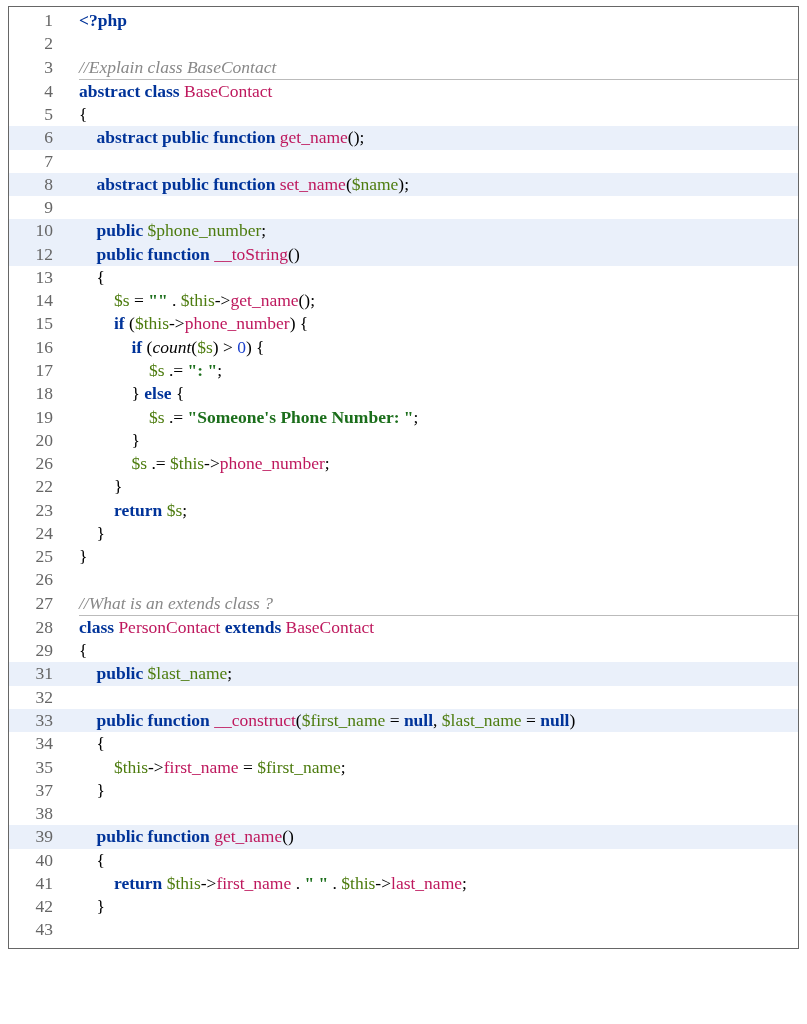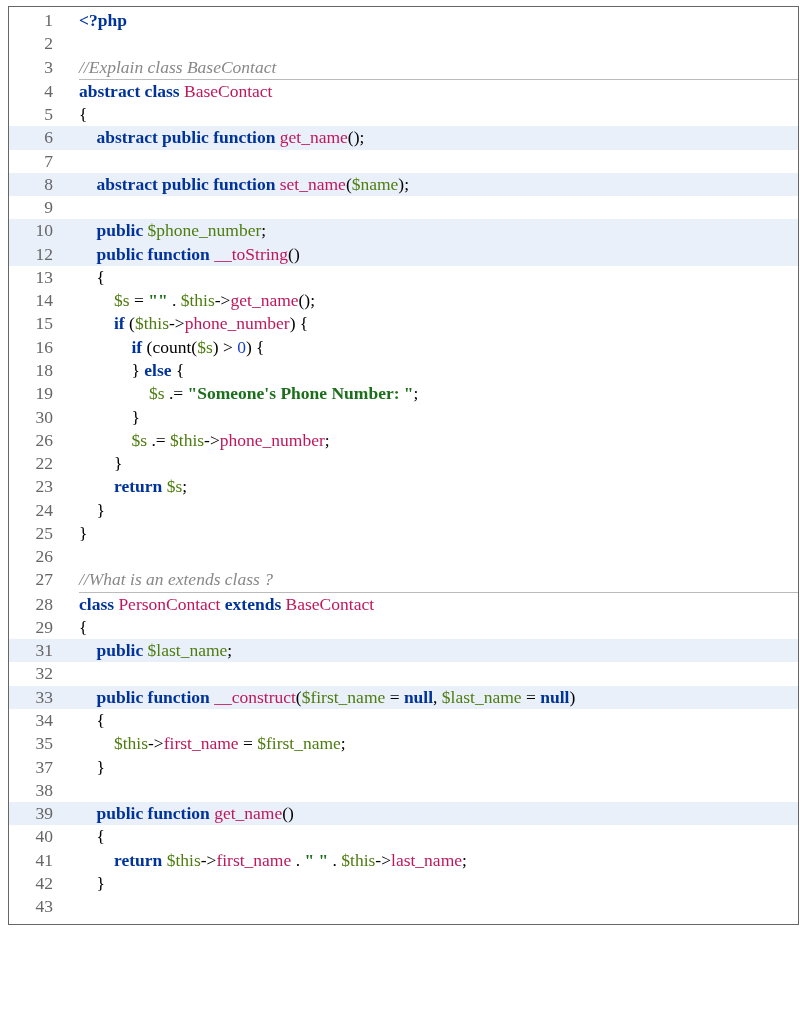--- a/index.html
+++ b/index.html
@@ -48,21 +48,21 @@
   }
   
   .phptag { color: #003399; font-weight: bold; }
   .kw { color: #003399; font-weight: bold; }
   .punc { color: #000; }
   .name { color: #be185d; }
   .var { color: #4d7c0f; }
   .str { color: #1b6e1b; font-weight: bold; }
   .num { color: #1a3fcc; }
   .cmt { color: #888; font-style: italic; }
-  .fn-ital { }
+  .fn-ital { font-style: italic; }
 </style>
 </head>
 <body>
 
 <div class="page">
   <div class="code-frame" id="code-block">
       <div class="line"><div class="gutter">1</div><div class="code"><span class="phptag">&lt;?php</span></div></div>
       <div class="line"><div class="gutter">2</div><div class="code">&nbsp;</div></div>
       <div class="line"><div class="gutter">3</div><div class="code rule"><span class="cmt">//Explain class BaseContact</span></div></div>
       <div class="line"><div class="gutter">4</div><div class="code"><span class="kw">abstract class </span><span class="name">BaseContact</span></div></div>
@@ -70,23 +70,24 @@
       <div class="line hl"><div class="gutter">6</div><div class="code">    <span class="kw">abstract public function </span><span class="name">get_name</span><span class="punc">();</span></div></div>
       <div class="line"><div class="gutter">7</div><div class="code">&nbsp;</div></div>
       <div class="line hl"><div class="gutter">8</div><div class="code">    <span class="kw">abstract public function </span><span class="name">set_name</span><span class="punc">(</span><span class="var">$name</span><span class="punc">);</span></div></div>
       <div class="line"><div class="gutter">9</div><div class="code">&nbsp;</div></div>
       <div class="line hl"><div class="gutter">10</div><div class="code">    <span class="kw">public </span><span class="var">$phone_number</span><span class="punc">;</span></div></div>
       <div class="line hl"><div class="gutter">12</div><div class="code">    <span class="kw">public function </span><span class="name">__toString</span><span class="punc">()</span></div></div>
       <div class="line"><div class="gutter">13</div><div class="code">    <span class="punc">{</span></div></div>
       <div class="line"><div class="gutter">14</div><div class="code">        <span class="var">$s</span><span class="punc"> = </span><span class="str">""</span><span class="punc"> . </span><span class="var">$this</span><span class="punc">-&gt;</span><span class="name">get_name</span><span class="punc">();</span></div></div>
       <div class="line"><div class="gutter">15</div><div class="code">        <span class="kw">if </span><span class="punc">(</span><span class="var">$this</span><span class="punc">-&gt;</span><span class="name">phone_number</span><span class="punc">) {</span></div></div>
       <div class="line"><div class="gutter">16</div><div class="code">            <span class="kw">if </span><span class="punc">(</span><span class="fn-ital">count</span><span class="punc">(</span><span class="var">$s</span><span class="punc">) &gt; </span><span class="num">0</span><span class="punc">) {</span></div></div>
+      <div class="line"><div class="gutter">17</div><div class="code">                <span class="var">$s</span><span class="punc"> .= </span><span class="str">": "</span><span class="punc">;</span></div></div>
       <div class="line"><div class="gutter">18</div><div class="code">            <span class="punc">} </span><span class="kw">else</span><span class="punc"> {</span></div></div>
       <div class="line"><div class="gutter">19</div><div class="code">                <span class="var">$s</span><span class="punc"> .= </span><span class="str">"Someone's Phone Number: "</span><span class="punc">;</span></div></div>
-      <div class="line"><div class="gutter">30</div><div class="code">            <span class="punc">}</span></div></div>
+      <div class="line"><div class="gutter">20</div><div class="code">            <span class="punc">}</span></div></div>
       <div class="line"><div class="gutter">26</div><div class="code">            <span class="var">$s</span><span class="punc"> .= </span><span class="var">$this</span><span class="punc">-&gt;</span><span class="name">phone_number</span><span class="punc">;</span></div></div>
       <div class="line"><div class="gutter">22</div><div class="code">        <span class="punc">}</span></div></div>
       <div class="line"><div class="gutter">23</div><div class="code">        <span class="kw">return </span><span class="var">$s</span><span class="punc">;</span></div></div>
       <div class="line"><div class="gutter">24</div><div class="code">    <span class="punc">}</span></div></div>
       <div class="line"><div class="gutter">25</div><div class="code"><span class="punc">}</span></div></div>
       <div class="line"><div class="gutter">26</div><div class="code">&nbsp;</div></div>
       <div class="line"><div class="gutter">27</div><div class="code rule"><span class="cmt">//What is an extends class ?</span></div></div>
       <div class="line"><div class="gutter">28</div><div class="code"><span class="kw">class </span><span class="name">PersonContact</span><span class="kw"> extends </span><span class="name">BaseContact</span></div></div>
       <div class="line"><div class="gutter">29</div><div class="code"><span class="punc">{</span></div></div>
       <div class="line hl"><div class="gutter">31</div><div class="code">    <span class="kw">public </span><span class="var">$last_name</span><span class="punc">;</span></div></div>

